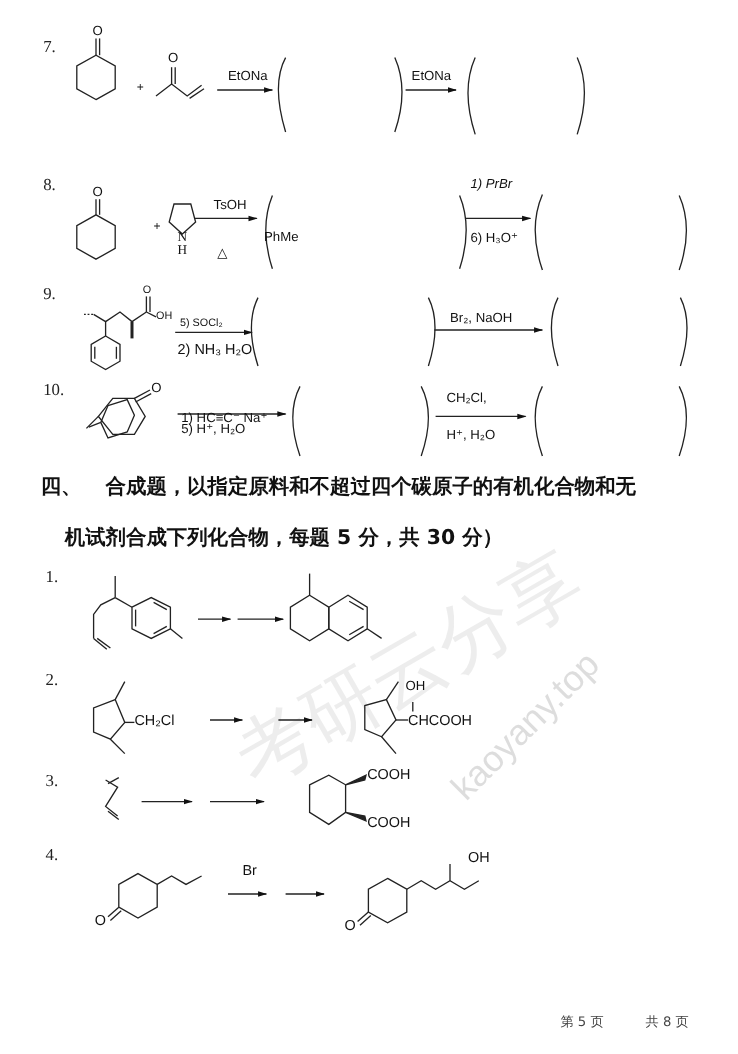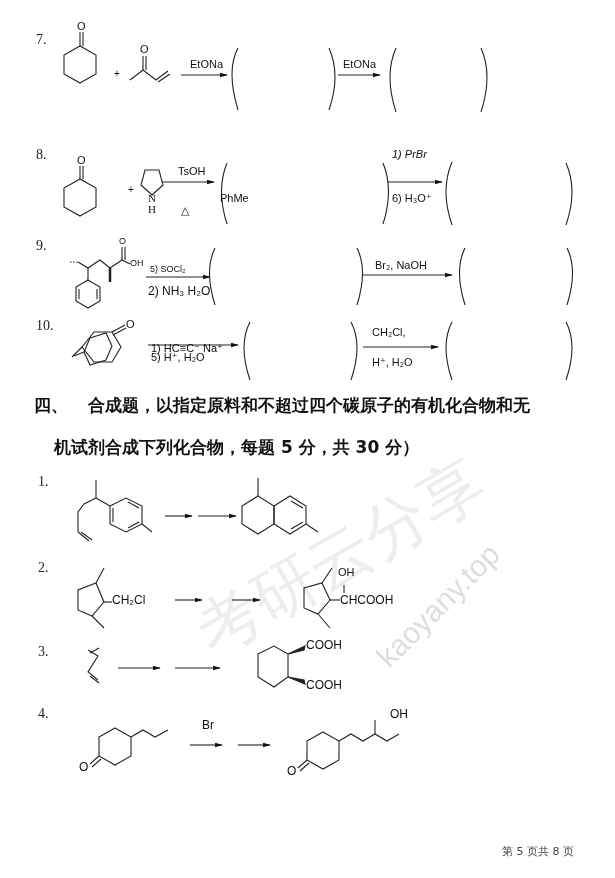--- a/index.html
+++ b/index.html
@@ -220,14 +220,14 @@
 <div class="abs qnum" style="left:38px; top:644px;">3.</div>
 <div class="abs lbl" style="left:306px; top:638px;">COOH</div>
 <div class="abs lbl" style="left:306px; top:678px;">COOH</div>
 
 <div class="abs qnum" style="left:38px; top:706px;">4.</div>
 <div class="abs lbl" style="left:170px; top:718px;margin-left:32px;">Br</div>
 <div class="abs lbl" style="left:79px; top:760px;">O</div>
 <div class="abs lbl" style="left:390px; top:707px;">OH</div>
 <div class="abs lbl" style="left:287px; top:764px;">O</div>
 
-<div class="abs footer" style="left:502px; top:844px;">第 5 页</div>
+<div class="abs footer" style="left:467px; top:844px;">第 5 页</div>
 <div class="abs footer" style="left:538px; top:844px;">共 8 页</div>
 
 </body></html>

